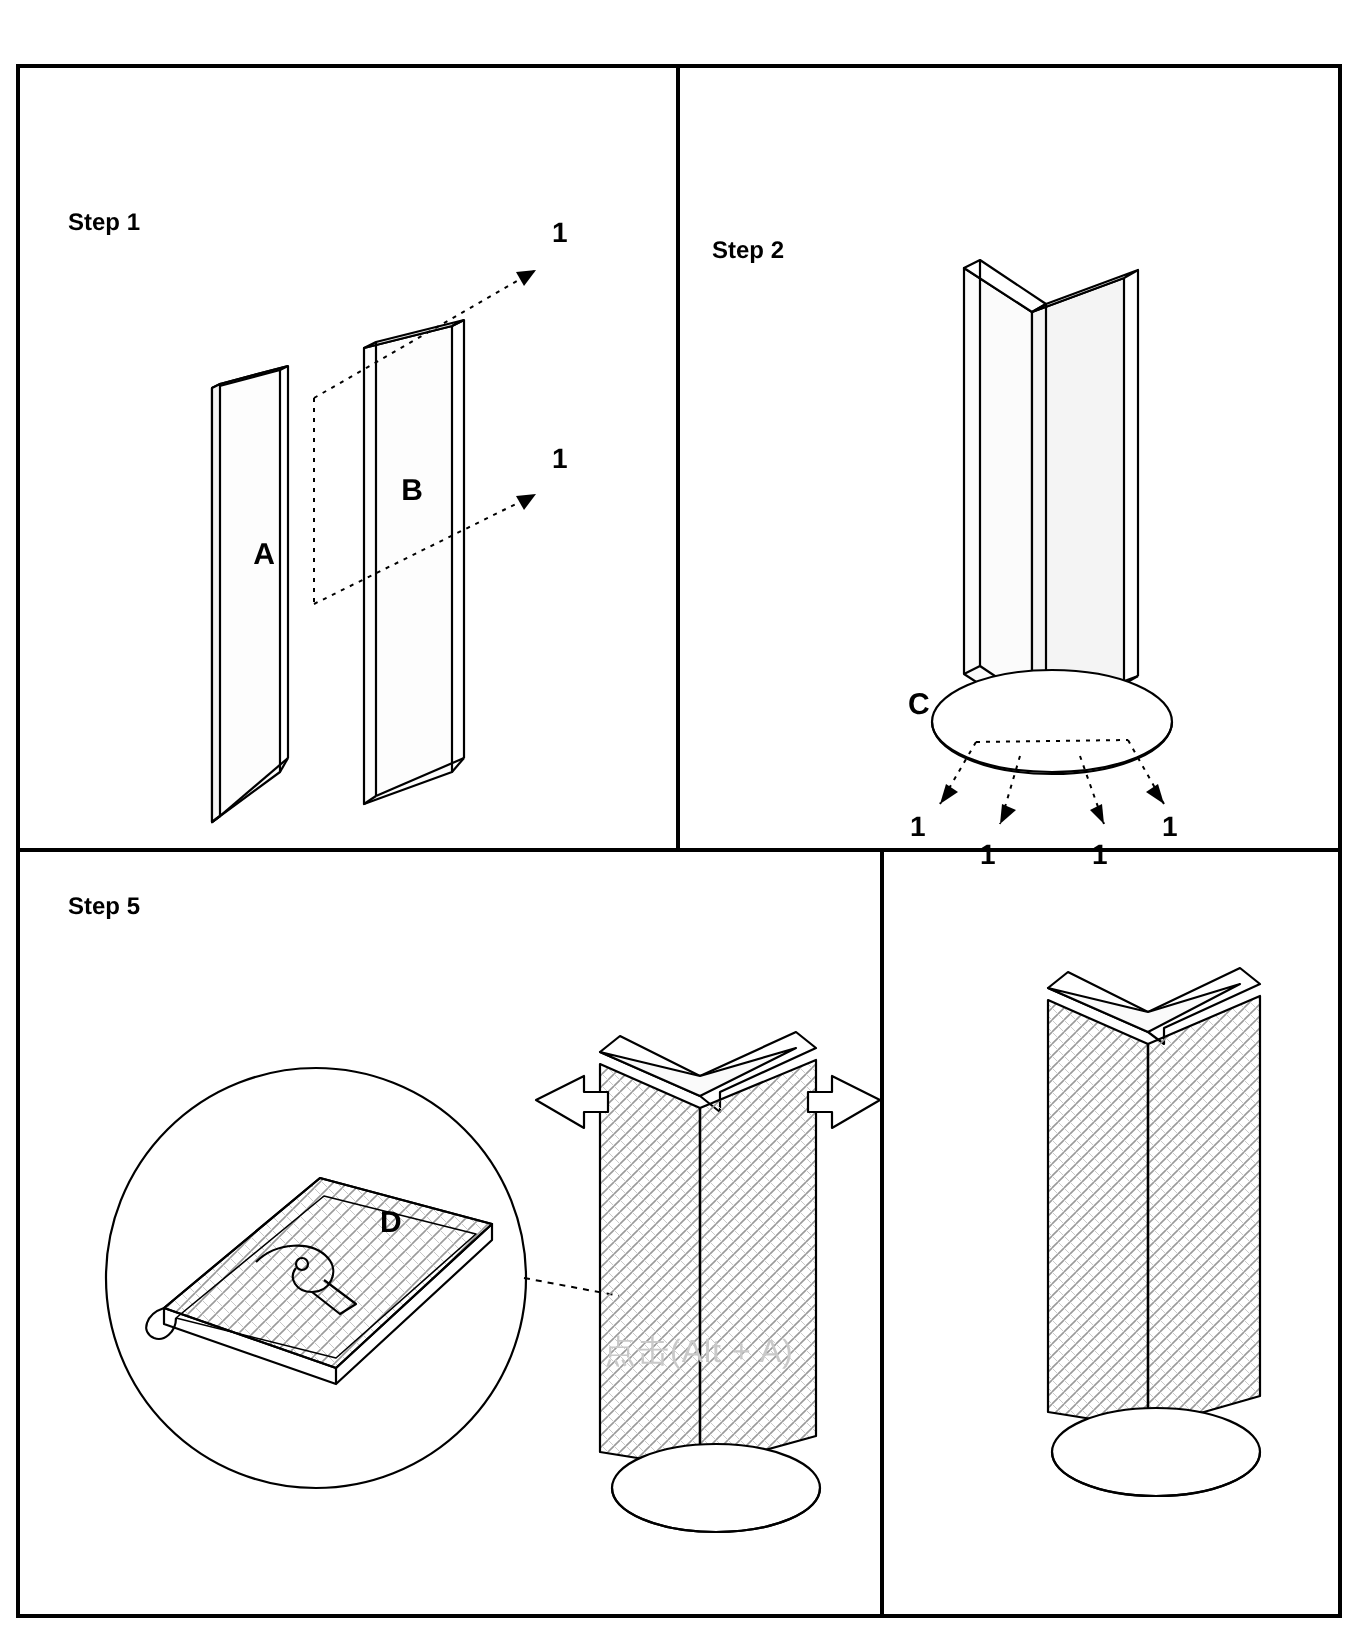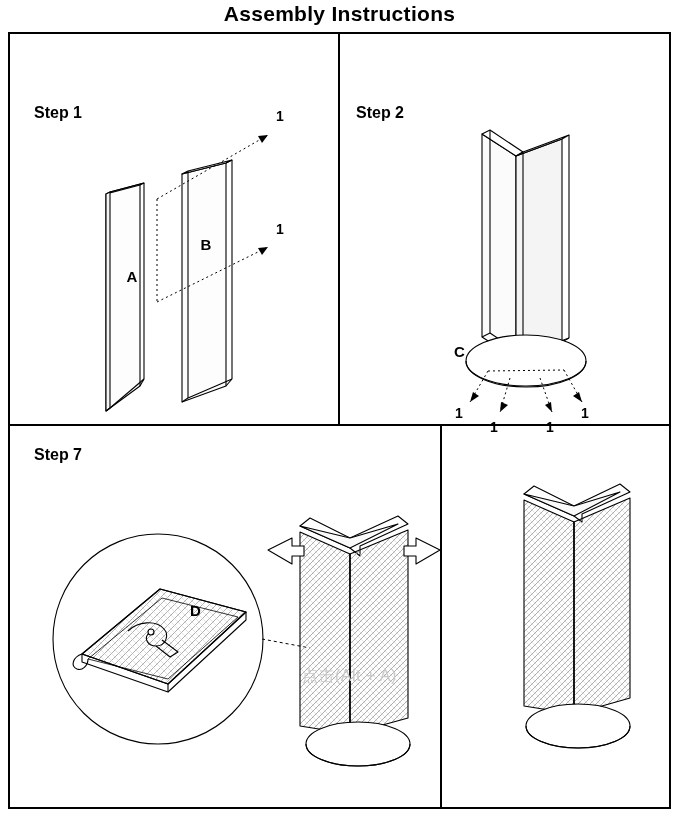--- a/index.html
+++ b/index.html
@@ -40,41 +40,40 @@
   .divider-h {
     position: absolute;
     background: #000;
   }
   .divider-v {
     position: absolute;
     background: #000;
   }
   .step-label {
     position: absolute;
-    font-size: 16px;
+    font-size: 12px;
     font-weight: bold;
     color: #000;
     white-space: nowrap;
   }
   .panel { position: absolute; }
   svg { display: block; overflow: visible; }
   .watermark {
     position: absolute;
     font-size: 16px;
     color: #c9c9c9;
     white-space: nowrap;
     letter-spacing: 0.5px;
   }
 </style>
 </head>
 <body>
 
 <div id="page">
 
-  <div id="title">Assembly Instructions</div>
 
   <div id="frame">
 
     <div class="divider-h" style="left:0px; top:390px; width:659px; height:2px;"></div>
 
     <div class="divider-v" style="left:328px; top:0px; width:2px; height:390px;"></div>
 
     <div class="divider-v" style="left:430px; top:392px; width:2px; height:383px;"></div>
 
     <div class="step-label" style="left:24px; top:70px;">Step 1</div>
@@ -117,21 +116,21 @@
           </g>
         </g>
 
         <text x="122" y="248" font-family="Liberation Sans, sans-serif" font-size="15" font-weight="bold" fill="#000" text-anchor="middle">A</text>
         <text x="196" y="216" font-family="Liberation Sans, sans-serif" font-size="15" font-weight="bold" fill="#000" text-anchor="middle">B</text>
         <text x="266" y="87" font-family="Liberation Sans, sans-serif" font-size="14" font-weight="bold" fill="#000">1</text>
         <text x="266" y="200" font-family="Liberation Sans, sans-serif" font-size="14" font-weight="bold" fill="#000">1</text>
       </svg>
     </div>
 
-    <div class="step-label" style="left:346px; top:70px;">Step 2</div>
+    <div class="step-label" style="left:346px; top:84px;">Step 2</div>
 
     <div class="panel" style="left:330px; top:0px; width:329px; height:390px;">
       <svg width="329" height="390" viewBox="0 0 329 390">
         <g fill="none" stroke="#000" stroke-width="1.1" stroke-linejoin="round">
 
           <g>
 
             <polygon points="142,100 176,122 176,325 142,303" fill="#fbfbfb"></polygon>
 
             <polygon points="176,122 222,105 222,308 176,325" fill="#f4f4f4"></polygon>
@@ -169,21 +168,21 @@
         </g>
 
         <text x="114" y="323" font-family="Liberation Sans, sans-serif" font-size="15" font-weight="bold" fill="#000">C</text>
         <text x="115" y="384" font-family="Liberation Sans, sans-serif" font-size="14" font-weight="bold" fill="#000">1</text>
         <text x="150" y="398" font-family="Liberation Sans, sans-serif" font-size="14" font-weight="bold" fill="#000">1</text>
         <text x="206" y="398" font-family="Liberation Sans, sans-serif" font-size="14" font-weight="bold" fill="#000">1</text>
         <text x="241" y="384" font-family="Liberation Sans, sans-serif" font-size="14" font-weight="bold" fill="#000">1</text>
       </svg>
     </div>
 
-    <div class="step-label" style="left:24px; top:412px;">Step 7</div>
+    <div class="step-label" style="left:24px; top:412px;">Step 5</div>
 
     <div class="panel" style="left:0px; top:392px; width:432px; height:383px;">
       <svg width="432" height="383" viewBox="0 0 432 383">
         <defs>
           <pattern id="mesh" width="7" height="7" patternUnits="userSpaceOnUse">
             <path d="M0,7 L7,0" stroke="#9a9a9a" stroke-width="0.8" fill="none"></path>
             <path d="M0,0 L7,7" stroke="#c9c9c9" stroke-width="0.5" fill="none"></path>
           </pattern>
           <pattern id="mesh2" width="6" height="6" patternUnits="userSpaceOnUse">
             <path d="M0,6 L6,0" stroke="#9a9a9a" stroke-width="0.8" fill="none"></path>

